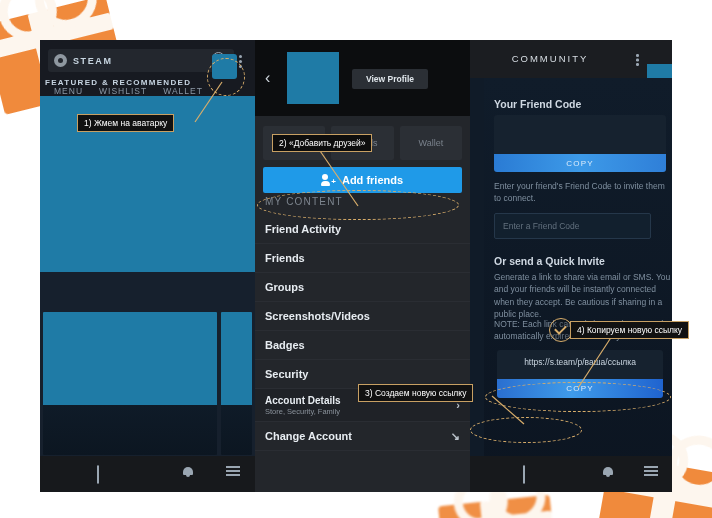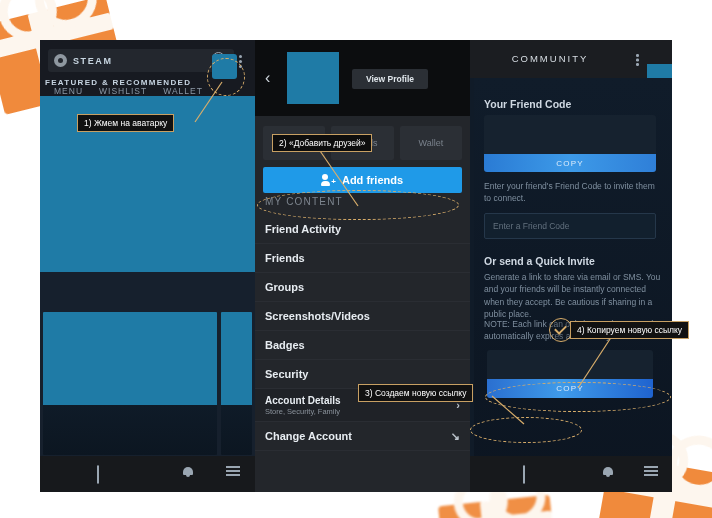--- a/index.html
+++ b/index.html
@@ -272,21 +272,21 @@
   }
   .r-kebab {
     position: absolute; left: 166px; top: 14px;
     width: 2.6px; height: 2.6px; border-radius: 50%; background: #9aa6b2;
     box-shadow: 0 4.5px 0 #9aa6b2, 0 9px 0 #9aa6b2;
   }
   .r-avatar {
     position: absolute; left: 177px; top: 24px;
     width: 25px; height: 25px; background: #1f7ba6;
   }
-  .r-body { position: absolute; left: 4px; top: 38px; width: 202px; height: 414px;
+  .r-body { position: absolute; left: 14px; top: 38px; width: 202px; height: 414px;
             background: linear-gradient(#101c2a, #0c1521); }
   .r-h1 {
     position: absolute; left: 10px; top: 20px;
     color: #cfd8e2; font-size: 10.5px; font-weight: bold;
   }
   .r-codecard {
     position: absolute; left: 10px; top: 37px; width: 172px; height: 57px;
     background: #16222f; border-radius: 3px;
   }
   .r-copybtn {
@@ -295,21 +295,21 @@
     border-radius: 0 0 3px 3px;
     display: flex; align-items: center; justify-content: center;
     color: #dcecfb; font-size: 8px; letter-spacing: 1.2px;
   }
   .r-para {
     position: absolute; left: 10px; width: 180px;
     color: #7f8f9f; font-size: 8.5px; line-height: 1.45;
   }
   #r-para-1 { top: 102px; }
   .r-input {
-    position: absolute; left: 10px; top: 135px; width: 172px; height: 26px;
+    position: absolute; left: 10px; top: 135px; width: 157px; height: 26px;
     background: #12202e; border: 1px solid #25374a; border-radius: 2px;
     display: flex; align-items: center; padding-left: 8px; box-sizing: border-box;
     color: #62707e; font-size: 8.5px;
   }
   .r-h2 {
     position: absolute; left: 10px; top: 177px;
     color: #cfd8e2; font-size: 10.5px; font-weight: bold;
   }
   #r-para-2 { top: 193px; }
   #r-para-3 { top: 240px; }
@@ -529,20 +529,21 @@
 
         <div class="r-input">
           <span>Enter a Friend Code</span>
         </div>
 
         <div class="r-h2">Or send a Quick Invite</div>
         <div class="r-para" id="r-para-2">Generate a link to share via email or SMS. You and your friends will be instantly connected when they accept. Be cautious if sharing in a public place.</div>
         <div class="r-para" id="r-para-3">NOTE: Each link can only be used once, and automatically expires after 30 days.</div>
 
         <div class="r-linkbox">
+          <div class="r-linktext">https://s.team/p/ваша/ссылка</div>
           <div class="r-linkcopy">COPY</div>
         </div>
 
       </div>
 
       <div class="r-bottomnav">
         <span class="nv"><span class="nv-tag"></span></span>
         <span class="nv"><span class="nv-store"></span></span>
         <span class="nv"><span class="nv-shield"></span></span>
         <span class="nv"><span class="nv-bell"></span></span>

